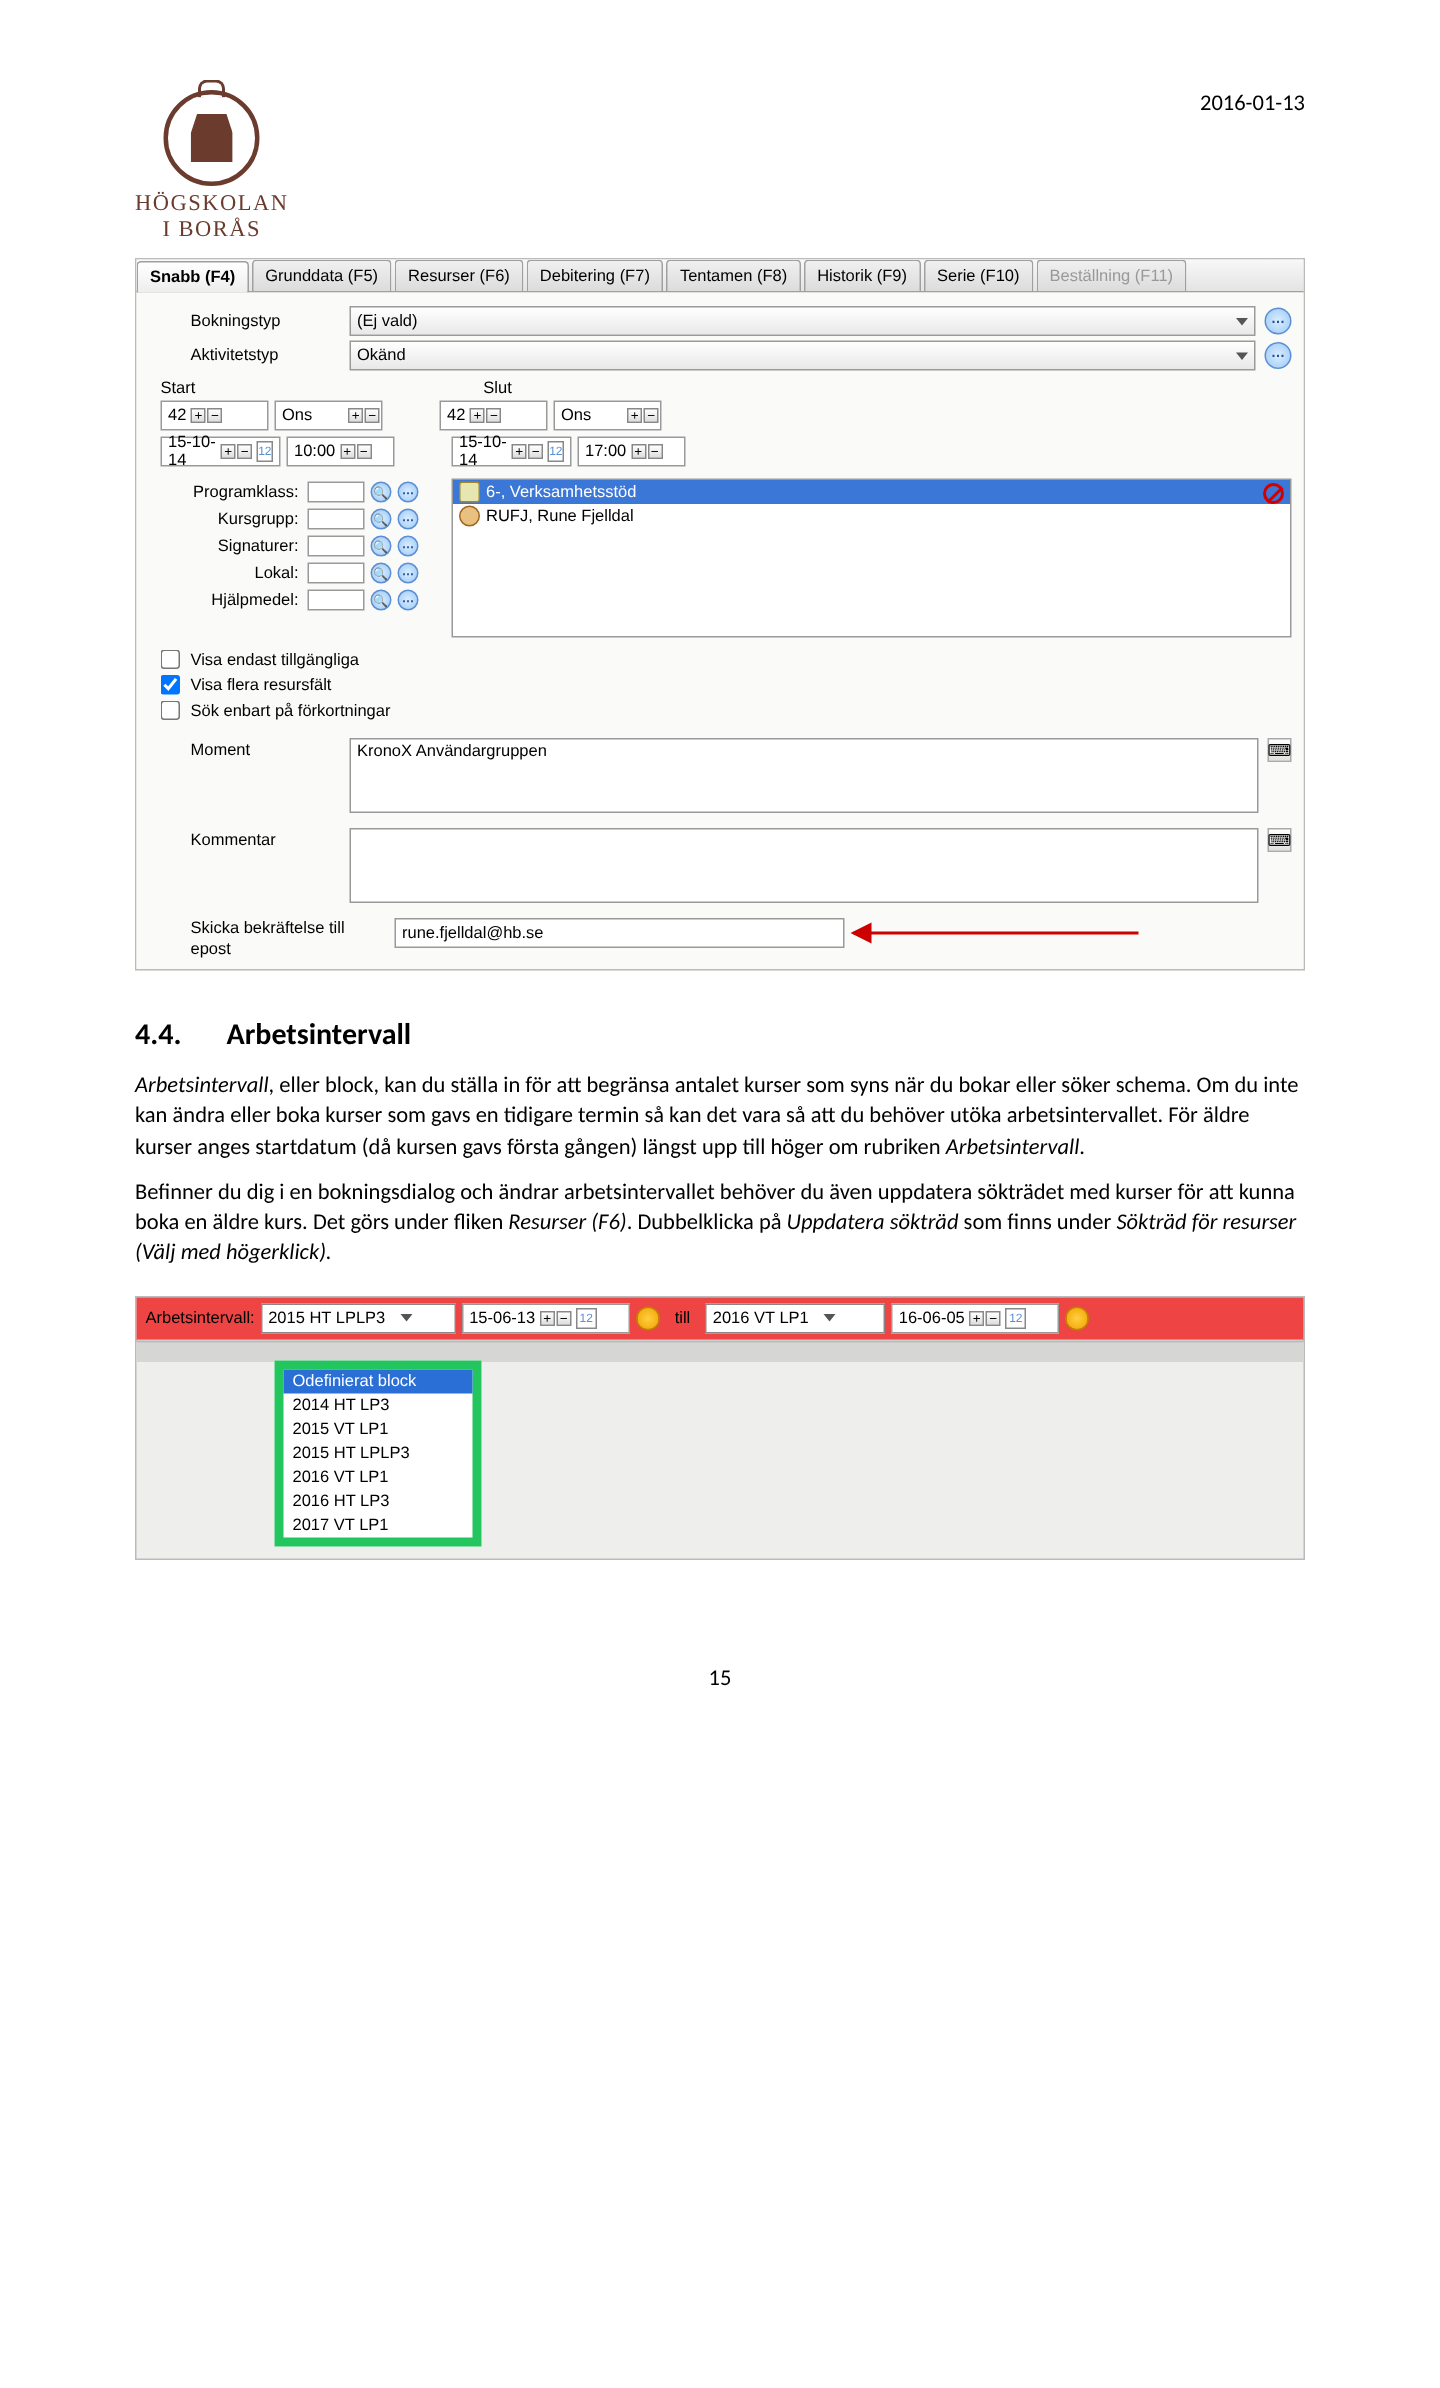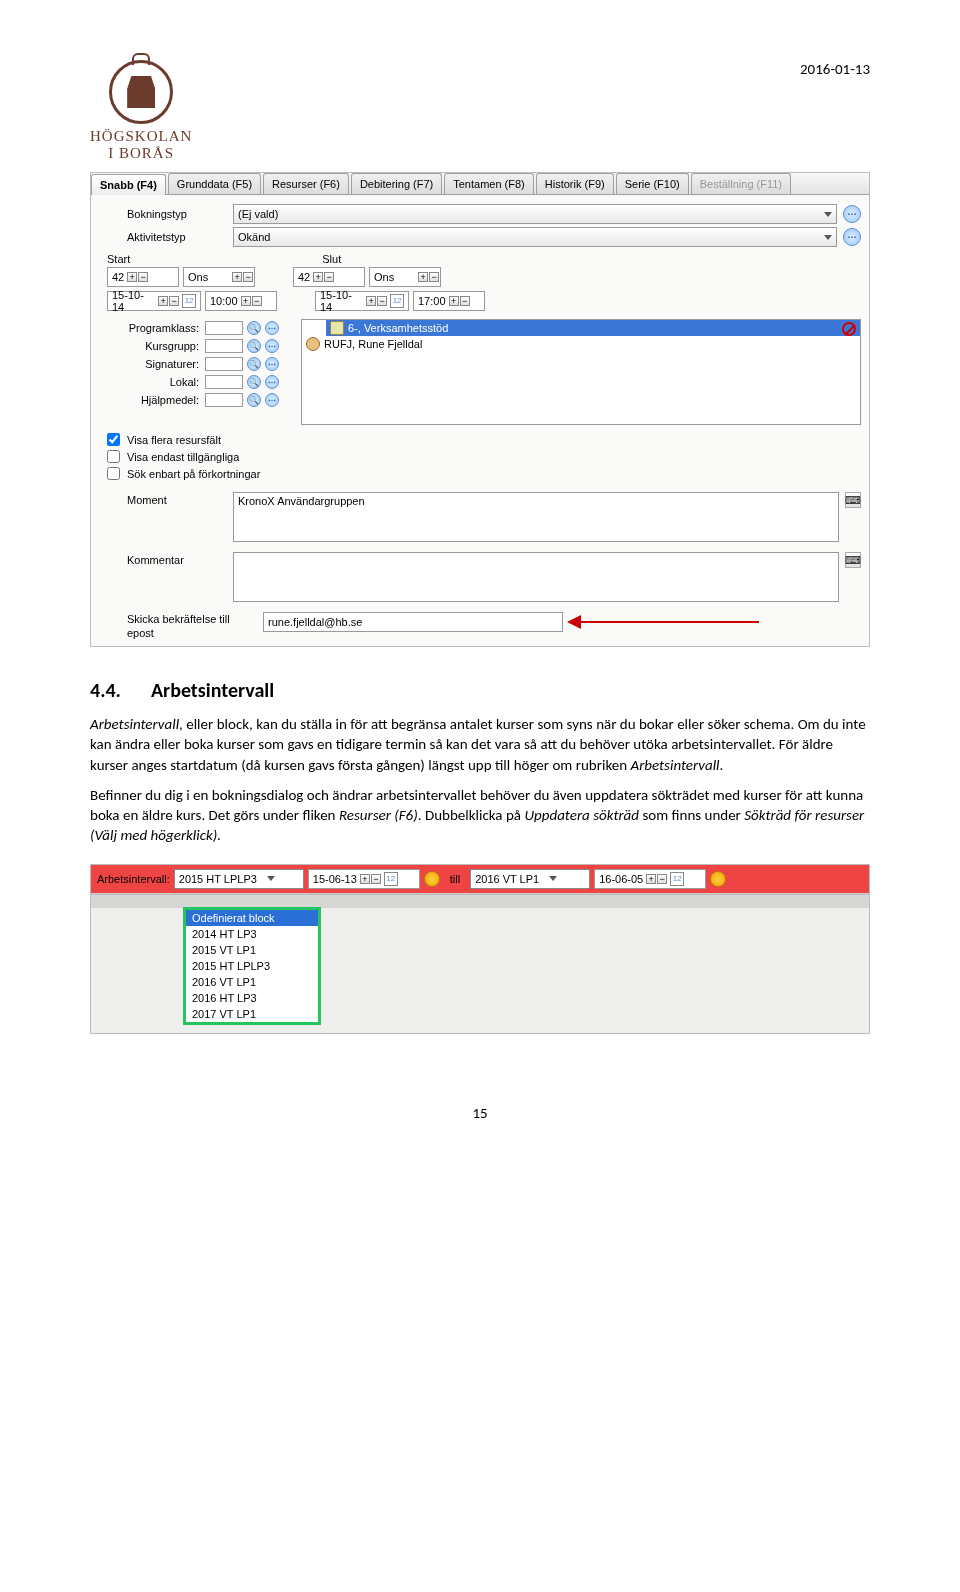--- a/index.html
+++ b/index.html
@@ -32,35 +32,35 @@
   .lbl { width:100px;margin-left:28px; }
   .dd { flex:1; height:20px; background:linear-gradient(#fff,#e8e8e8); border:1px solid #9a9a9a; display:flex; align-items:center; padding:0 4px; justify-content:space-between; cursor:pointer;}
   .dd .arrow { width:0;height:0;border-left:4px solid transparent;border-right:4px solid transparent;border-top:5px solid #555;}
   .circle-btn { width:18px; height:18px; border:1px solid #5a8fd6; border-radius:50%; background:radial-gradient(#dbeeff,#9cc8f6); display:flex; align-items:center; justify-content:center; font-size:9px; color:#1a4f9c; cursor:pointer; font-weight:bold;}
   .startslut { display:flex; gap:100px; margin:6px 0 2px 8px;}
   .col-head { font-size:11px; }
   .spin-grp { display:flex; gap:4px; margin-left:8px; margin-bottom:4px;}
   .spinbox { height:20px; background:#fff; border:1px solid #999; display:flex; align-items:center; padding:0 4px; font-size:11px; gap:3px;}
   .spinbox.wk { width:72px; }
   .spinbox.day { width:72px;gap:24px; }
-  .spinbox.date { width:94px; }
+  .spinbox.date { width:80px; }
   .spinbox.time { width:72px; }
   .pm { display:inline-flex; gap:1px; }
   .pm span { width:10px; height:10px; border:1px solid #888; background:linear-gradient(#fff,#ddd); font-size:9px; line-height:9px; text-align:center; cursor:pointer;}
   .cal { width:14px; height:14px; border:1px solid #888; background:#fff; font-size:8px; text-align:center; line-height:12px; color:#5a8fd6;}
 
   .resource-area { display:flex; gap:6px; margin-top:8px; }
   .res-labels { width:100px; text-align:right; font-size:11px; }
   .res-labels div { height:18px; line-height:18px; }
   .res-fields { width:90px; }
   .res-fields .rf { height:18px; display:flex; align-items:center; gap:4px; }
   .rf input { width:38px; height:14px; border:1px solid #999; font-size:10px;}
   .res-list { flex:1; border:1px solid #999; background:#fff; height:106px; position:relative;}
   .res-item { display:flex; align-items:center; gap:4px; padding:1px 4px; font-size:11px;}
-  .res-item.sel { background:#3a77d6; color:#fff;margin-left:24px; }
+  .res-item.sel { background:#3a77d6; color:#fff; }
   .ico { width:14px; height:14px; display:inline-block; border-radius:2px;}
   .ico-doc { background:#e6e6b0; border:1px solid #a08830;}
   .ico-user { background:#e8c080; border:1px solid #a06820; border-radius:50%;}
   .ico-room { background:#d0e0d0; border:1px solid #608060;}
   .ico-forbidden { position:absolute; top:2px; right:4px; width:14px; height:14px; border:2px solid #d40000; border-radius:50%; }
   .ico-forbidden::after { content:""; position:absolute; top:5px; left:-1px; width:14px; height:2px; background:#d40000; transform:rotate(-45deg); }
 
   .checks { margin-top:6px; margin-left:4px; }
   .checks label { display:flex; align-items:center; gap:4px; font-size:11px; height:17px;}
   .checks input { width:13px; height:13px; }
@@ -82,21 +82,21 @@
   .doc-text p { margin:10px 0; }
   .doc-text i { font-style:italic; }
 
   
   .shot2 { border:1px solid #bbb; background:#eeeeec; font-family: Tahoma, Arial, sans-serif; font-size:11px; margin-top:18px;}
   .barrow { display:flex; align-items:center; gap:4px; padding:4px 6px; background:#ef4444; border-bottom:1px solid #ccc;}
   .barrow .albl { font-size:11px;}
   .combo { height:20px; background:#fff; border:1px solid #888; display:flex; align-items:center; padding:0 4px; gap:4px; cursor:pointer;}
   .combo .arrow { width:0;height:0;border-left:4px solid transparent;border-right:4px solid transparent;border-top:5px solid #555; margin-left:6px;}
   .sun { width:16px;height:16px; background:radial-gradient(#ffd040,#f0a000); border-radius:50%; border:1px solid #c08000;}
-  .droplist { width:138px; background:#fff; border:3px solid #22c55e; margin-left:92px; margin-top:-1px; margin-bottom:8px;}
+  .droplist { width:138px; background:#fff; border:6px solid #22c55e; margin-left:92px; margin-top:-1px; margin-bottom:8px;}
   .droplist div { padding:2px 6px; font-size:11px; cursor:pointer;}
   .droplist div.sel { background:#2a6fd6; color:#fff;}
   .greyband { height:14px; background:#d6d6d4; border-top:1px solid #bcbcbc;}
   .pgnum { text-align:center; margin-top:70px; font-size:15px;}
 </style>
 </head>
 <body>
 
 <div class="page">
   <div class="header">
@@ -253,26 +253,26 @@
             </div>
             <div class="res-item">
               <span class="ico ico-user"></span>
               <span>RUFJ, Rune Fjelldal</span>
             </div>
           </div>
       </div>
 
       <div class="checks" id="checks">
           <label>
+            <input type="checkbox" style="">
+            <span>Visa endast tillgängliga</span>
+          </label>
+          <label>
             <input type="checkbox" checked="" style="">
             <span>Visa flera resursfält</span>
-          </label>
-          <label>
-            <input type="checkbox" style="">
-            <span>Visa endast tillgängliga</span>
           </label>
           <label>
             <input type="checkbox" style="">
             <span>Sök enbart på förkortningar</span>
           </label>
         </div>
 
       <div class="big-field">
         <div class="lbl">Moment</div>
         <div class="ta"><span>KronoX Användargruppen</span></div>

